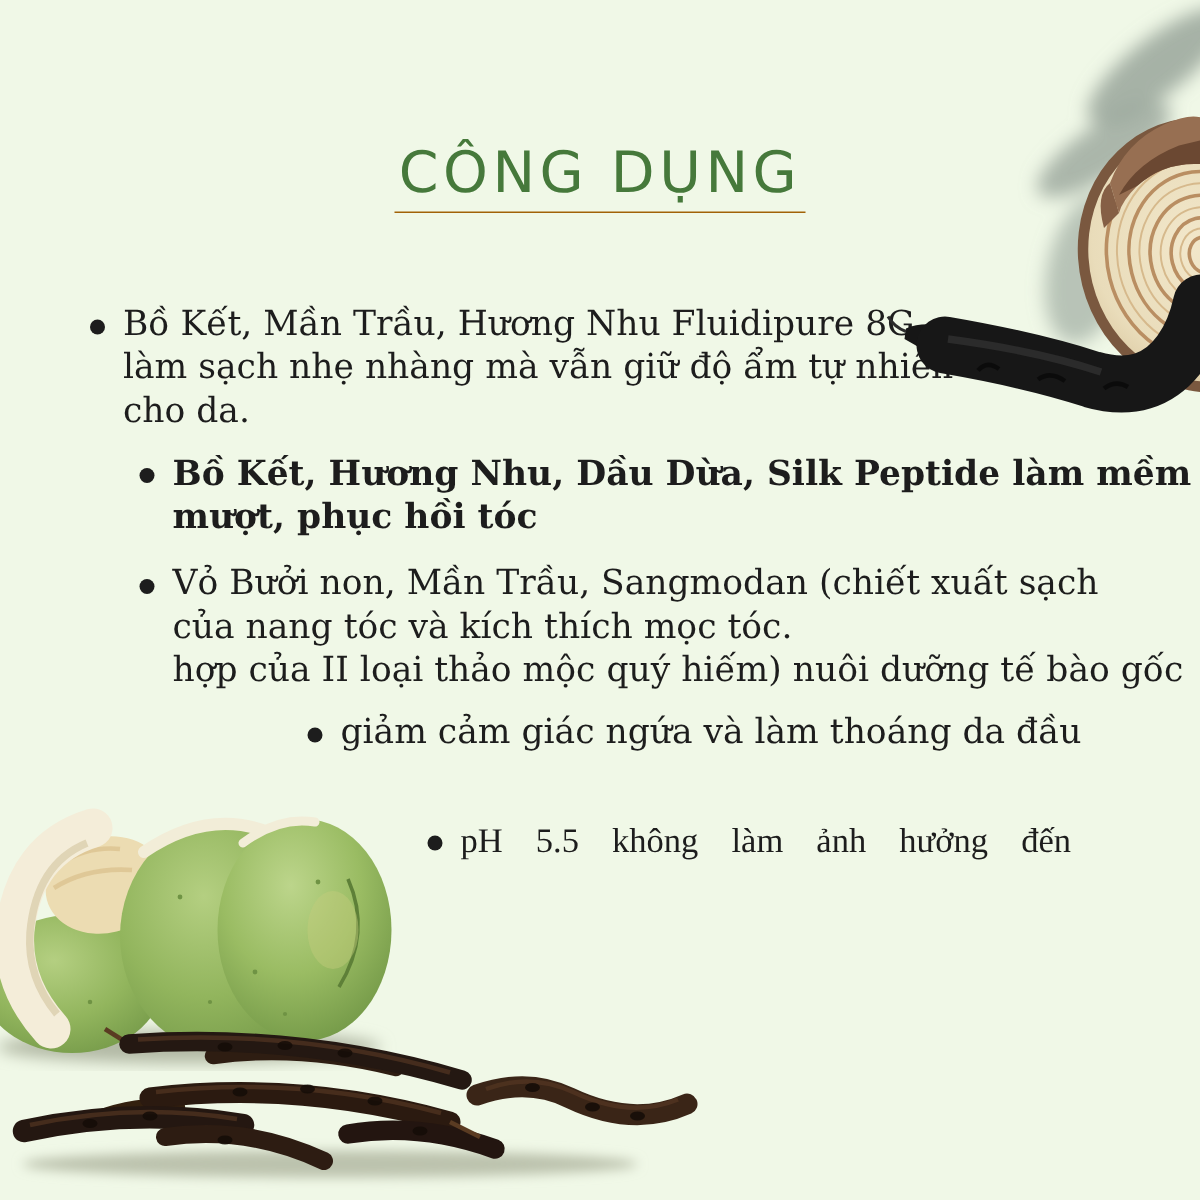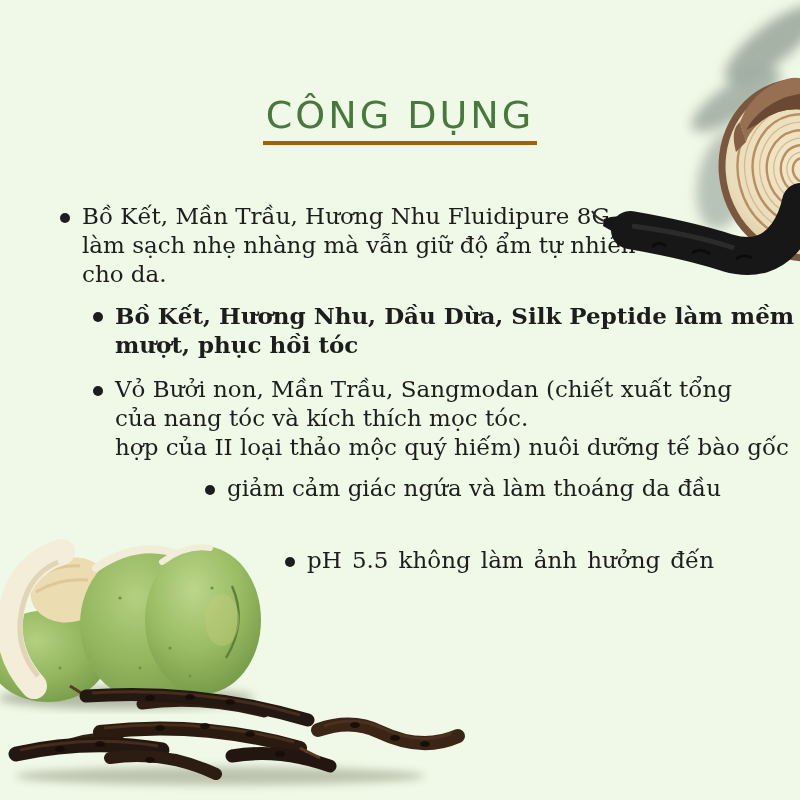--- a/index.html
+++ b/index.html
@@ -9,38 +9,38 @@
     background:#f0f8e7; overflow:hidden;
     font-family:"DejaVu Serif", serif;
   }
   
   .title-wrap { position:absolute; top:96px; left:0; right:0; text-align:center; }
   .title {
     display:inline-block;
     font-family:"DejaVu Sans", sans-serif;
     font-weight:400; font-size:38px; line-height:1;
     letter-spacing:3px; color:#46793b;
-    border-bottom:4px solid #a16207;
+    border-bottom:1px solid #a16207;
     padding:0 3px 7px 3px;
   }
   
   .bullet { position:absolute; color:#1d1d1d; }
   .dot {
     position:absolute; left:0; top:11px;
     width:10px; height:10px; border-radius:50%;
     background:#1d1d1d;
   }
   .bullet-lines { margin-left:22px; font-size:23px; line-height:29px; }
   .line { text-align:justify; text-align-last:justify; white-space:nowrap; }
   .line.last { text-align-last:left; }
   .b1 { left:60px;  top:202px; width:527px; }
   .b2 { left:93px;  top:301px; width:624px;font-weight:bold; }
   .b3 { left:93px;  top:375px; width:624px; }
   .b4 { left:205px; top:474px; width:507px; }
-  .b5 { left:285px; top:546px; width:429px; }
+  .b5 { left:285px; top:546px; width:429px;font-family:Liberation Serif, serif; }
   
   .illus { position:absolute; pointer-events:none; }
   .illus svg { display:block; width:100%; height:100%; }
   .illus-top-right { top:0; right:0; width:210px; height:290px; }
   .illus-pomelo    { left:0; top:528px; width:268px; height:186px; }
   .illus-pods     { left:0; top:676px; width:470px; height:120px; }
 </style>
 </head>
 <body>
 
@@ -65,21 +65,21 @@
       <span class="dot"></span>
       <div class="bullet-lines">
         <div class="line">Bồ Kết, Hương Nhu, Dầu Dừa, Silk Peptide làm mềm</div>
         <div class="line last">mượt, phục hồi tóc</div>
       </div>
     </div>
 
     <div class="bullet b3">
       <span class="dot"></span>
       <div class="bullet-lines">
-        <div class="line">Vỏ Bưởi non, Mần Trầu, Sangmodan (chiết xuất tổng</div>
+        <div class="line">Vỏ Bưởi non, Mần Trầu, Sangmodan (chiết xuất sạch</div>
         <div class="line last">của nang tóc và kích thích mọc tóc.</div>
         <div class="line">hợp của II loại thảo mộc quý hiếm) nuôi dưỡng tế bào gốc</div>
       </div>
     </div>
 
     <div class="bullet b4">
       <span class="dot"></span>
       <div class="bullet-lines">
         <div class="line last">giảm cảm giác ngứa và làm thoáng da đầu</div>
       </div>

